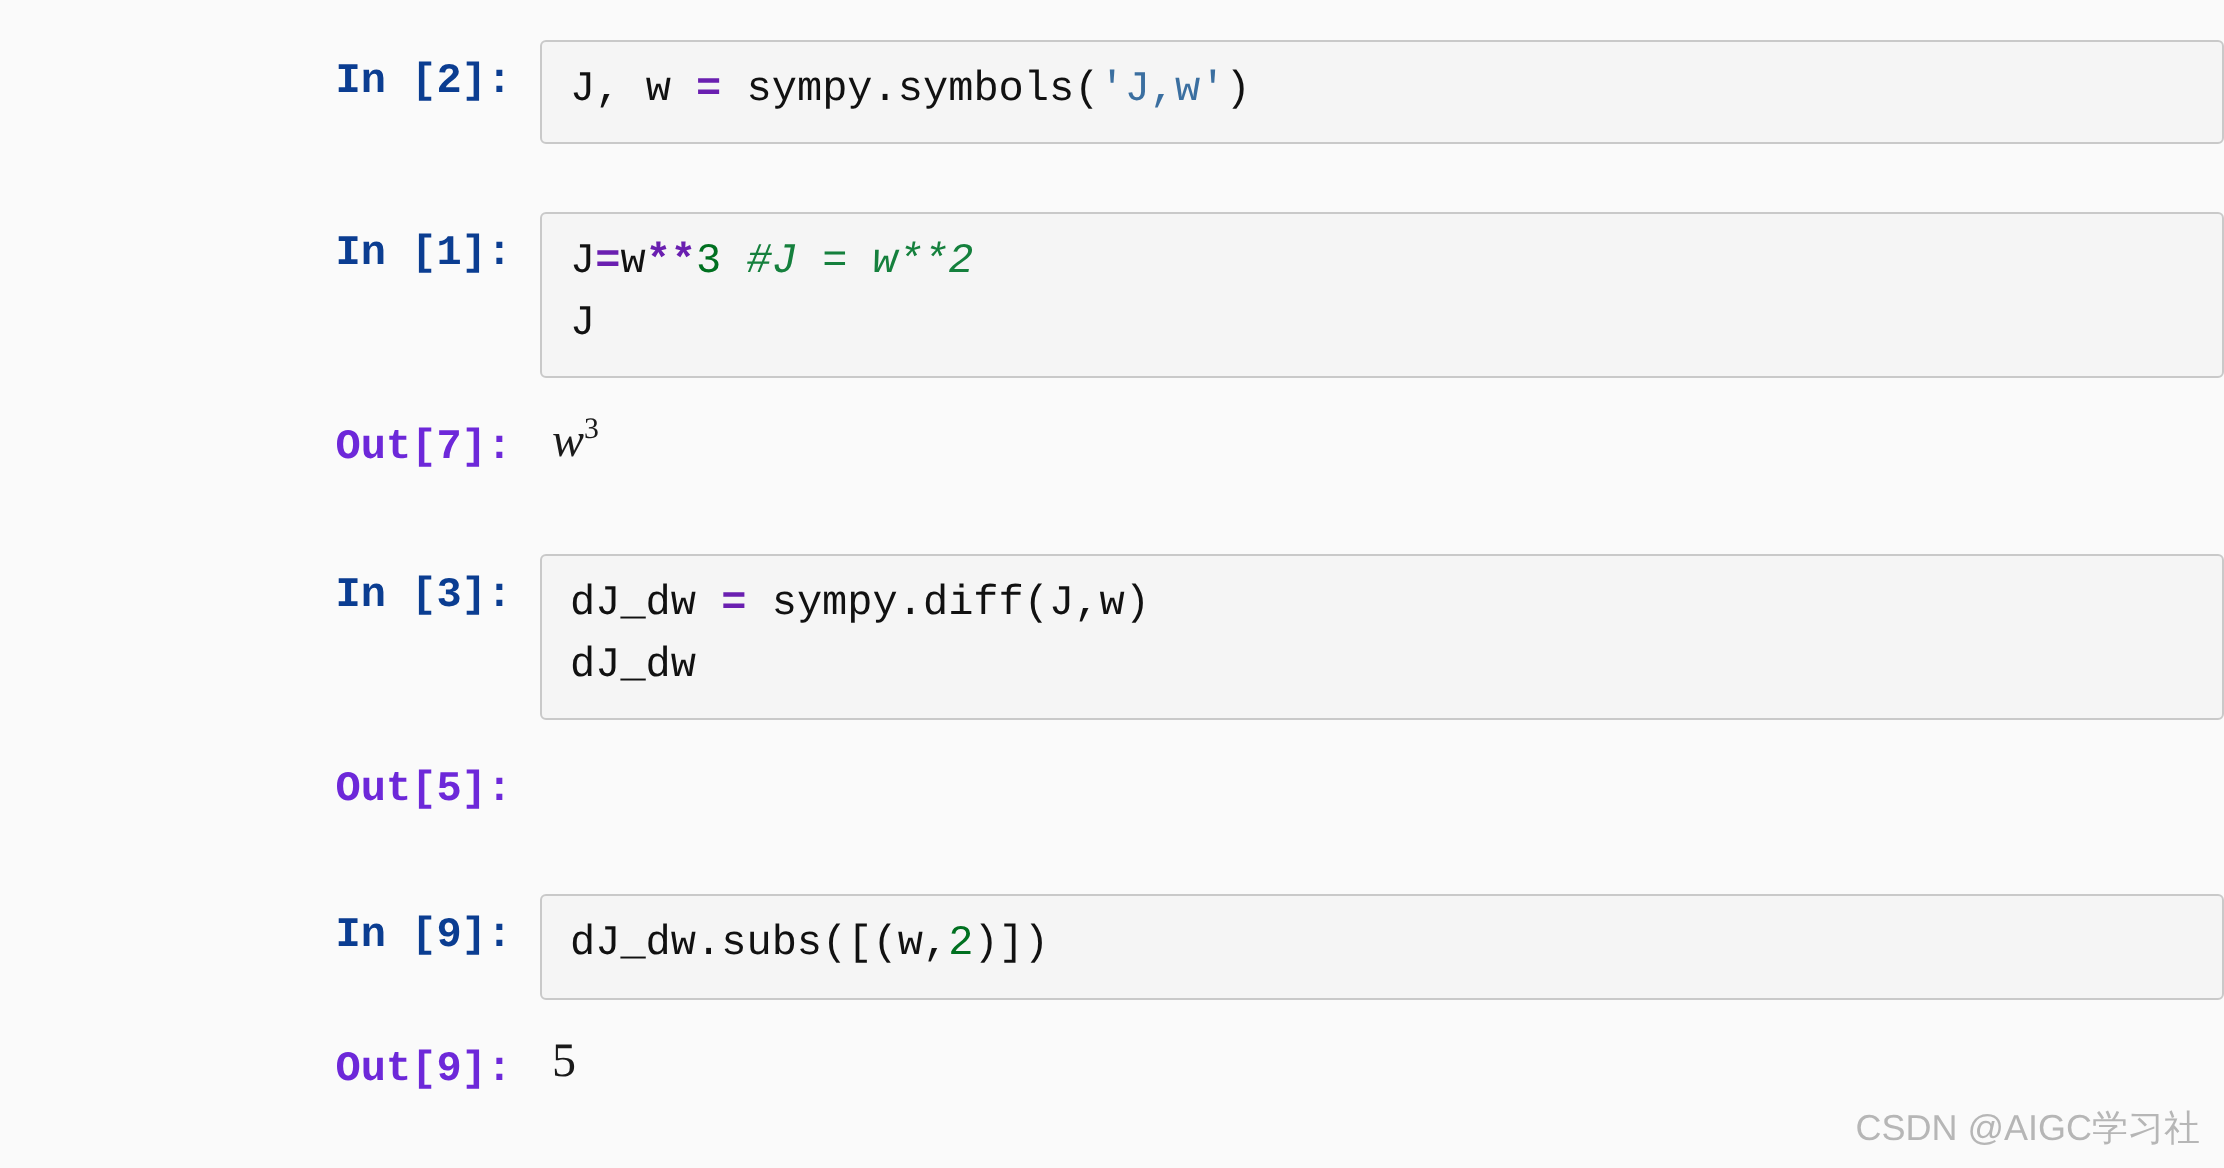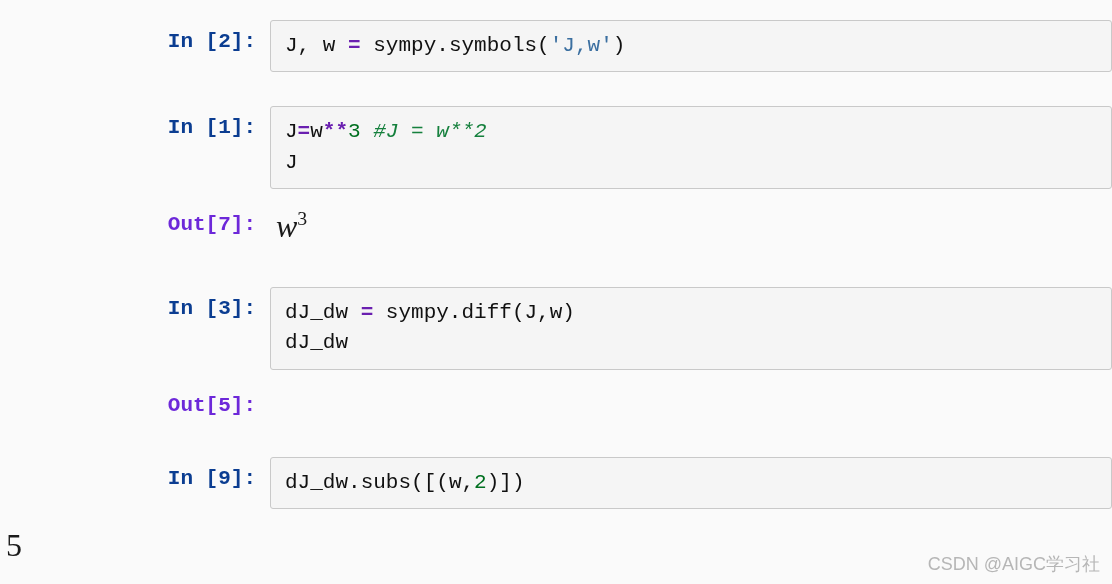--- a/index.html
+++ b/index.html
@@ -37,21 +37,21 @@
       padding: 10px 14px;
       font-family: Menlo, Monaco, "Courier New", monospace;
       font-size: 21px;
       line-height: 1.45;
       white-space: pre;
       overflow: hidden;
     }
     .output-box {
       flex: 1;
       padding: 4px 14px 8px 6px;
-      font-size: 32px;
+      font-size: 24px;
       font-family: "Times New Roman", serif;
     }
     .out-spacer { height: 6px; }
     .cell-spacer { height: 26px; }
     .code-name { color: #111; }
     .code-op { color: #6a1fb0; font-weight: bold; }
     .code-func { color: #111; }
     .code-str { color: #3b6fa0; }
     .code-num { color: #007020; }
     .code-comment { color: #15803d; font-style: italic; }
@@ -96,16 +96,17 @@
     <div class="cell-row">
       <div class="prompt prompt-out">Out[5]:</div>
     </div>
     <div class="cell-spacer"></div>
     <div class="cell-row">
       <div class="prompt prompt-in">In [9]:</div>
       <div class="input-box"><span><span class="code-name">dJ_dw</span><span class="code-punct">.</span><span class="code-func">subs</span><span class="code-punct">(</span><span class="code-punct">[</span><span class="code-punct">(</span><span class="code-name">w</span><span class="code-punct">,</span><span class="code-num">2</span><span class="code-punct">)</span><span class="code-punct">]</span><span class="code-punct">)</span></span></div>
     </div>
     <div class="out-spacer"></div>
     <div class="cell-row">
+      <div class="prompt prompt-out">Out[9]:</div>
       <div class="output-box">5</div>
     </div>
   </div>
 <div class="watermark">CSDN @AIGC学习社</div>
 
 </body></html>

